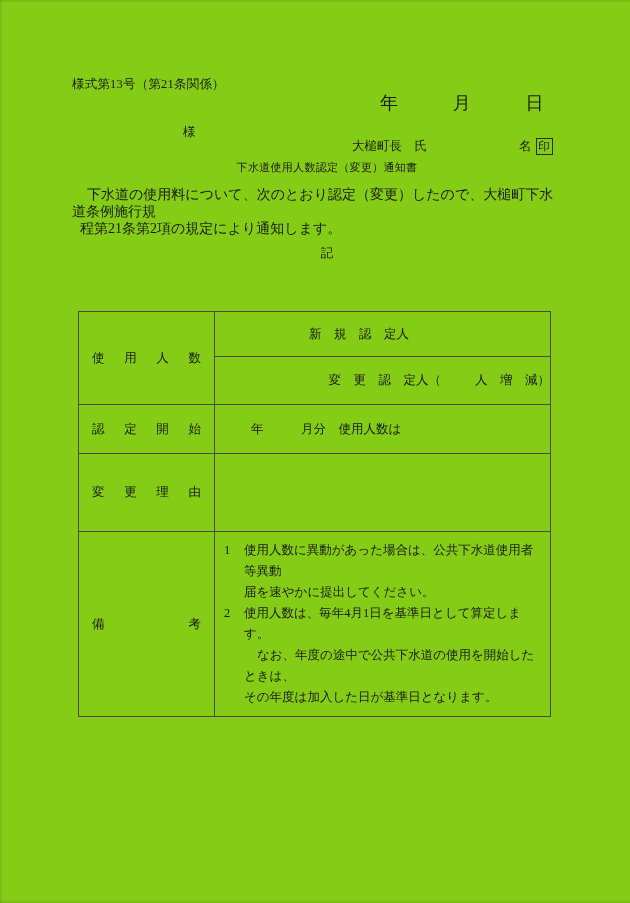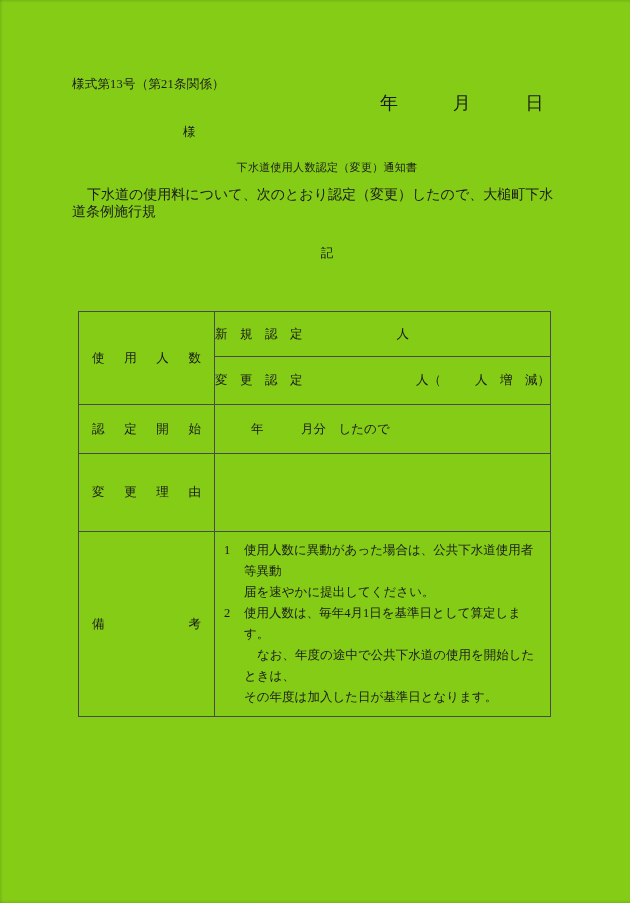--- a/index.html
+++ b/index.html
@@ -121,22 +121,21 @@
 
   .row-a { height: 44px; }
   .row-b { height: 47px; }
   .row-c { height: 48px; }
   .row-d { height: 77px; }
   .row-e { height: 124px; }
 
   .val-flex {
     display: flex;
     align-items: center;
-    justify-content: space-between;
-    gap: 20px;
+    justify-content: flex-end;
   }
   .kaishi-val { padding-left: 36px; }
 
   
   .notes {
     padding: 8px 8px 8px 9px;
     font-size: 12.5px;
     line-height: 21px;
   }
   .note-item {
@@ -162,25 +161,31 @@
   <div class="edge-shade edge-left"></div>
   <div class="edge-shade edge-right"></div>
   <div class="edge-shade edge-bottom"></div>
 
   <div class="abs form-no">様式第13号（第21条関係）</div>
 
   <div class="abs date-line">年　　　月　　　日</div>
 
   <div class="abs addressee">様</div>
 
+  <div class="abs issuer">
+    <span>大槌町長　氏</span>
+    <span style="display:inline-block;width:92px;"></span>
+    <span>名</span>
+    <span class="seal-box">印</span>
+  </div>
 
   <div class="abs doc-title">下水道使用人数認定（変更）通知書</div>
 
   <div class="abs body-para">
-    <span>下水道の使用料について、次のとおり認定（変更）したので、大槌町下水道条例施行規</span>
+    <span>下水道の使用料について、次のとおり認定（変更）したので、大槌町下水道条例施行規</span><span class="l2">程第21条第2項の規定により通知します。</span>
   </div>
 
   <div class="abs ki">記</div>
 
   <table class="form-table">
     <tbody>
       <tr>
         <td class="lbl-cell" rowspan="2">
           <div class="lbl-spread">
             <span>使</span>
@@ -210,21 +215,21 @@
       <tr>
         <td class="lbl-cell">
           <div class="lbl-spread">
             <span>認</span>
             <span>定</span>
             <span>開</span>
             <span>始</span>
           </div>
         </td>
         <td class="val-cell row-c">
-          <div class="kaishi-val">年　　　月分　したので</div>
+          <div class="kaishi-val">年　　　月分　使用人数は</div>
         </td>
       </tr>
 
       <tr>
         <td class="lbl-cell">
           <div class="lbl-spread">
             <span>変</span>
             <span>更</span>
             <span>理</span>
             <span>由</span>

